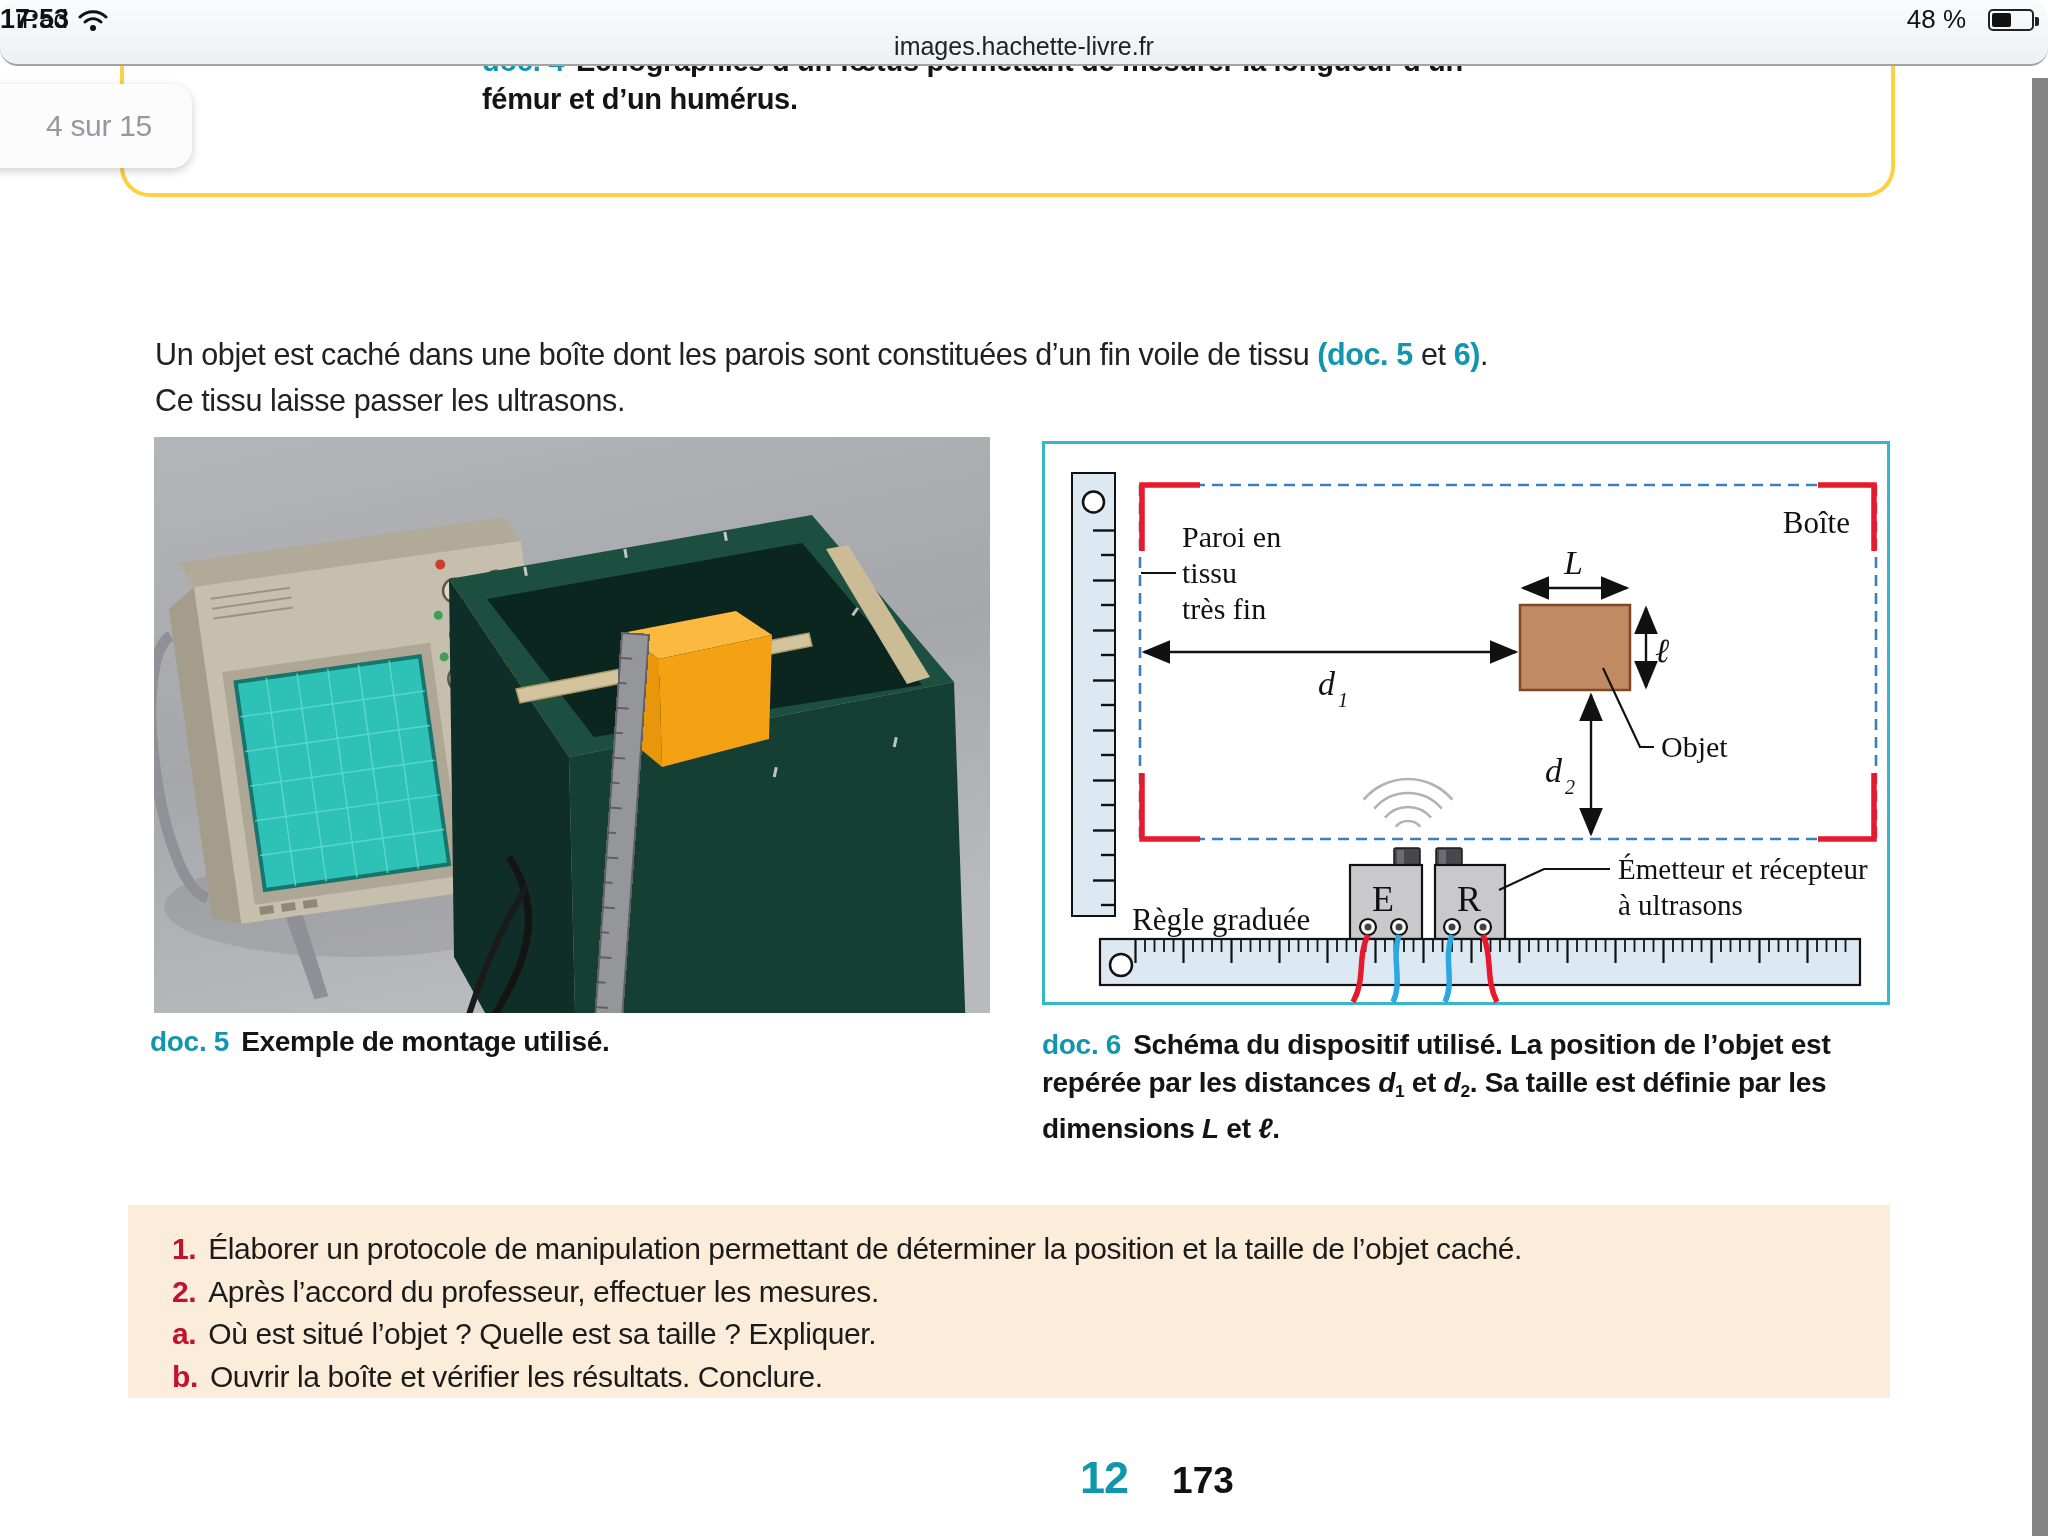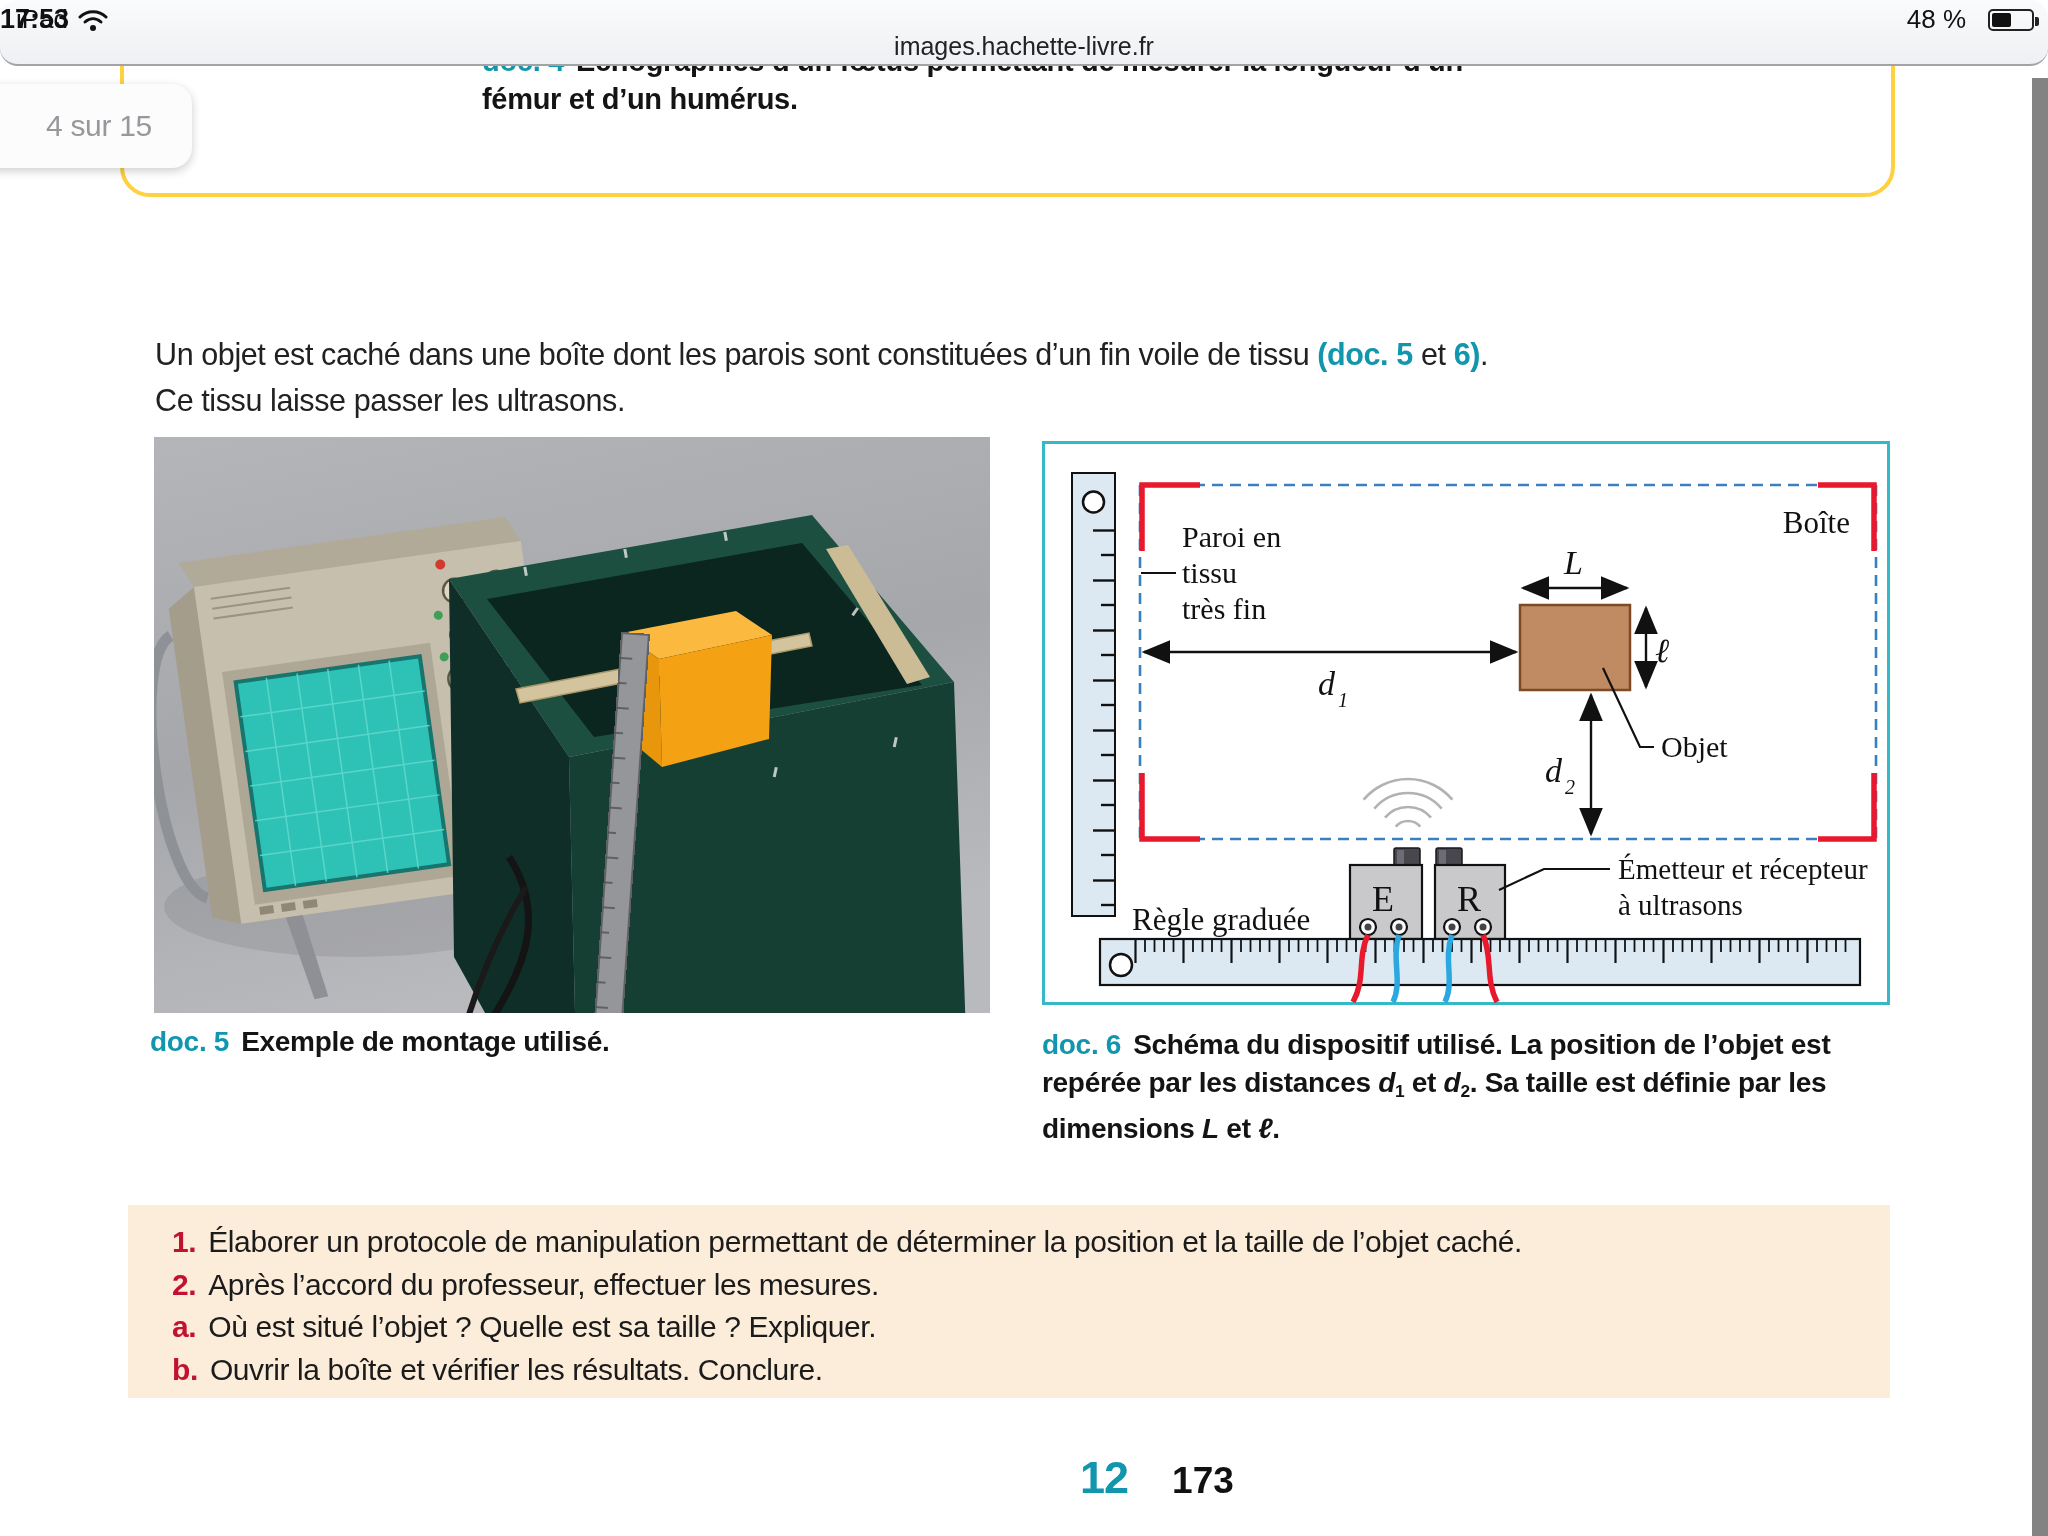--- a/index.html
+++ b/index.html
@@ -43,21 +43,21 @@
 
   .caption5 { position:absolute; left:150px; top:1026px; font-size:28px; font-weight:bold;
               letter-spacing:-0.3px; color:#141414; }
   .caption6 { position:absolute; left:1042px; top:1026px; width:866px; font-size:28px; font-weight:bold;
               line-height:38px; letter-spacing:-0.3px; color:#141414; }
   .doc-label { margin-right:12px; }
   .var { font-style:italic; }
   sub { font-size:0.62em; vertical-align:-0.28em; }
 
   .questions { position:absolute; left:128px; top:1205px; width:1762px; height:193px;
-               background:#fcecda; padding:16px 30px 0 44px; }
+               background:#fcecda; padding:23px 30px 0 44px; }
   .q-line { font-size:30px; line-height:42.5px; letter-spacing:-0.4px; color:#1b1b1b; }
   .q-num { color:#c1122f; font-weight:bold; margin-right:12px; }
 
   .footer { position:absolute; left:1080px; top:1452px; width:880px; display:flex; align-items:baseline; }
   .chap-num { font-size:45px; font-weight:bold; color:#1196ad; margin-right:16px; letter-spacing:-1px; }
   .chap-title { font-size:34px; color:#1c1c1c; letter-spacing:-0.4px; }
   .page-num { font-size:37px; font-weight:bold; color:#111; margin-left:28px; }
 
   
   .ds  { font-family:"Liberation Serif", serif; font-size:30px; fill:#111; }

